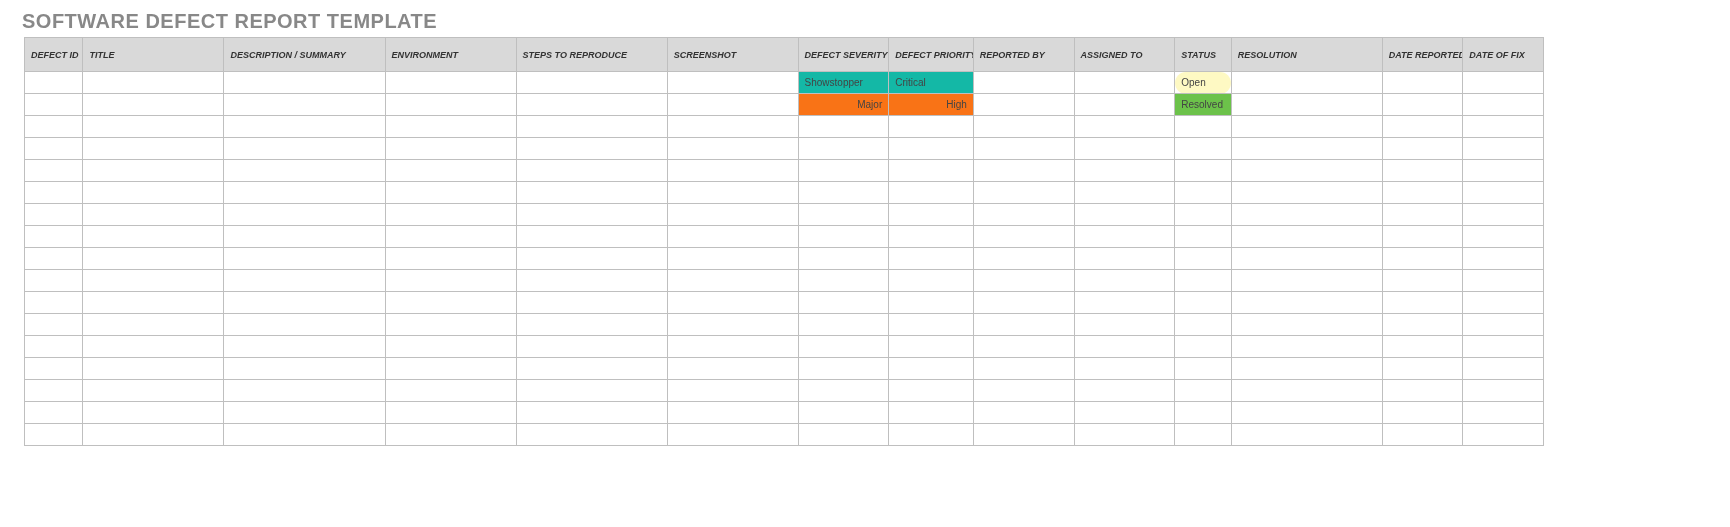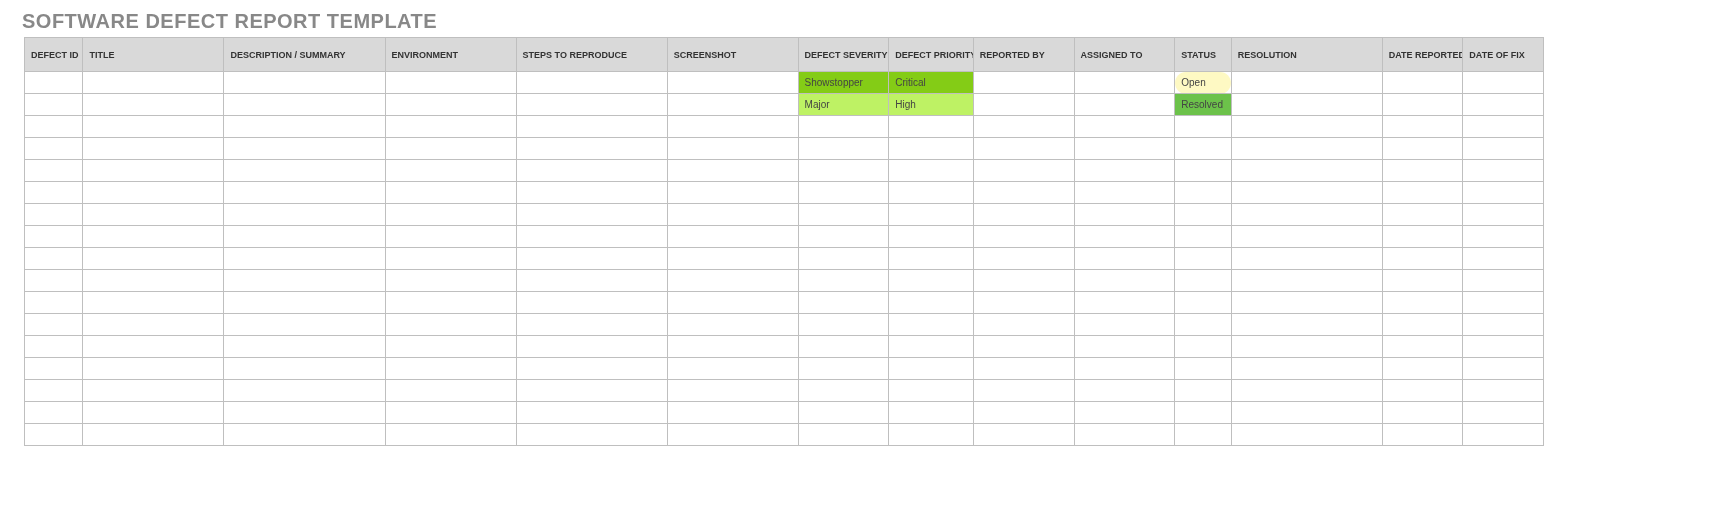--- a/index.html
+++ b/index.html
@@ -32,24 +32,25 @@
       vertical-align: middle;
       overflow: hidden;
       white-space: nowrap;
     }
     th {
       background: #d9d9d9;
       font-weight: bold;
       color: #333;
       height: 34px;
       font-size: 9px;
+      font-style: italic;
     }
     td { color: #444; }
-    .bg-lightblue { background: #84cc16; margin-left: 36px; }
-    .bg-palegray { background: #bef264; }
+    .bg-lightblue { background: #14b8a6; margin-left: 36px; }
+    .bg-palegray { background: #f97316; text-align: right; }
     .bg-orange { background: #fef9c3; border-radius: 11px; }
     .bg-green { background: #6cc24a; }
     .bg-blue { background: #29a9e0; }
 
     
     .c-id { width: 58px; }
     .c-title { width: 140px; }
     .c-desc { width: 160px; }
     .c-env { width: 130px; }
     .c-steps { width: 150px; }

